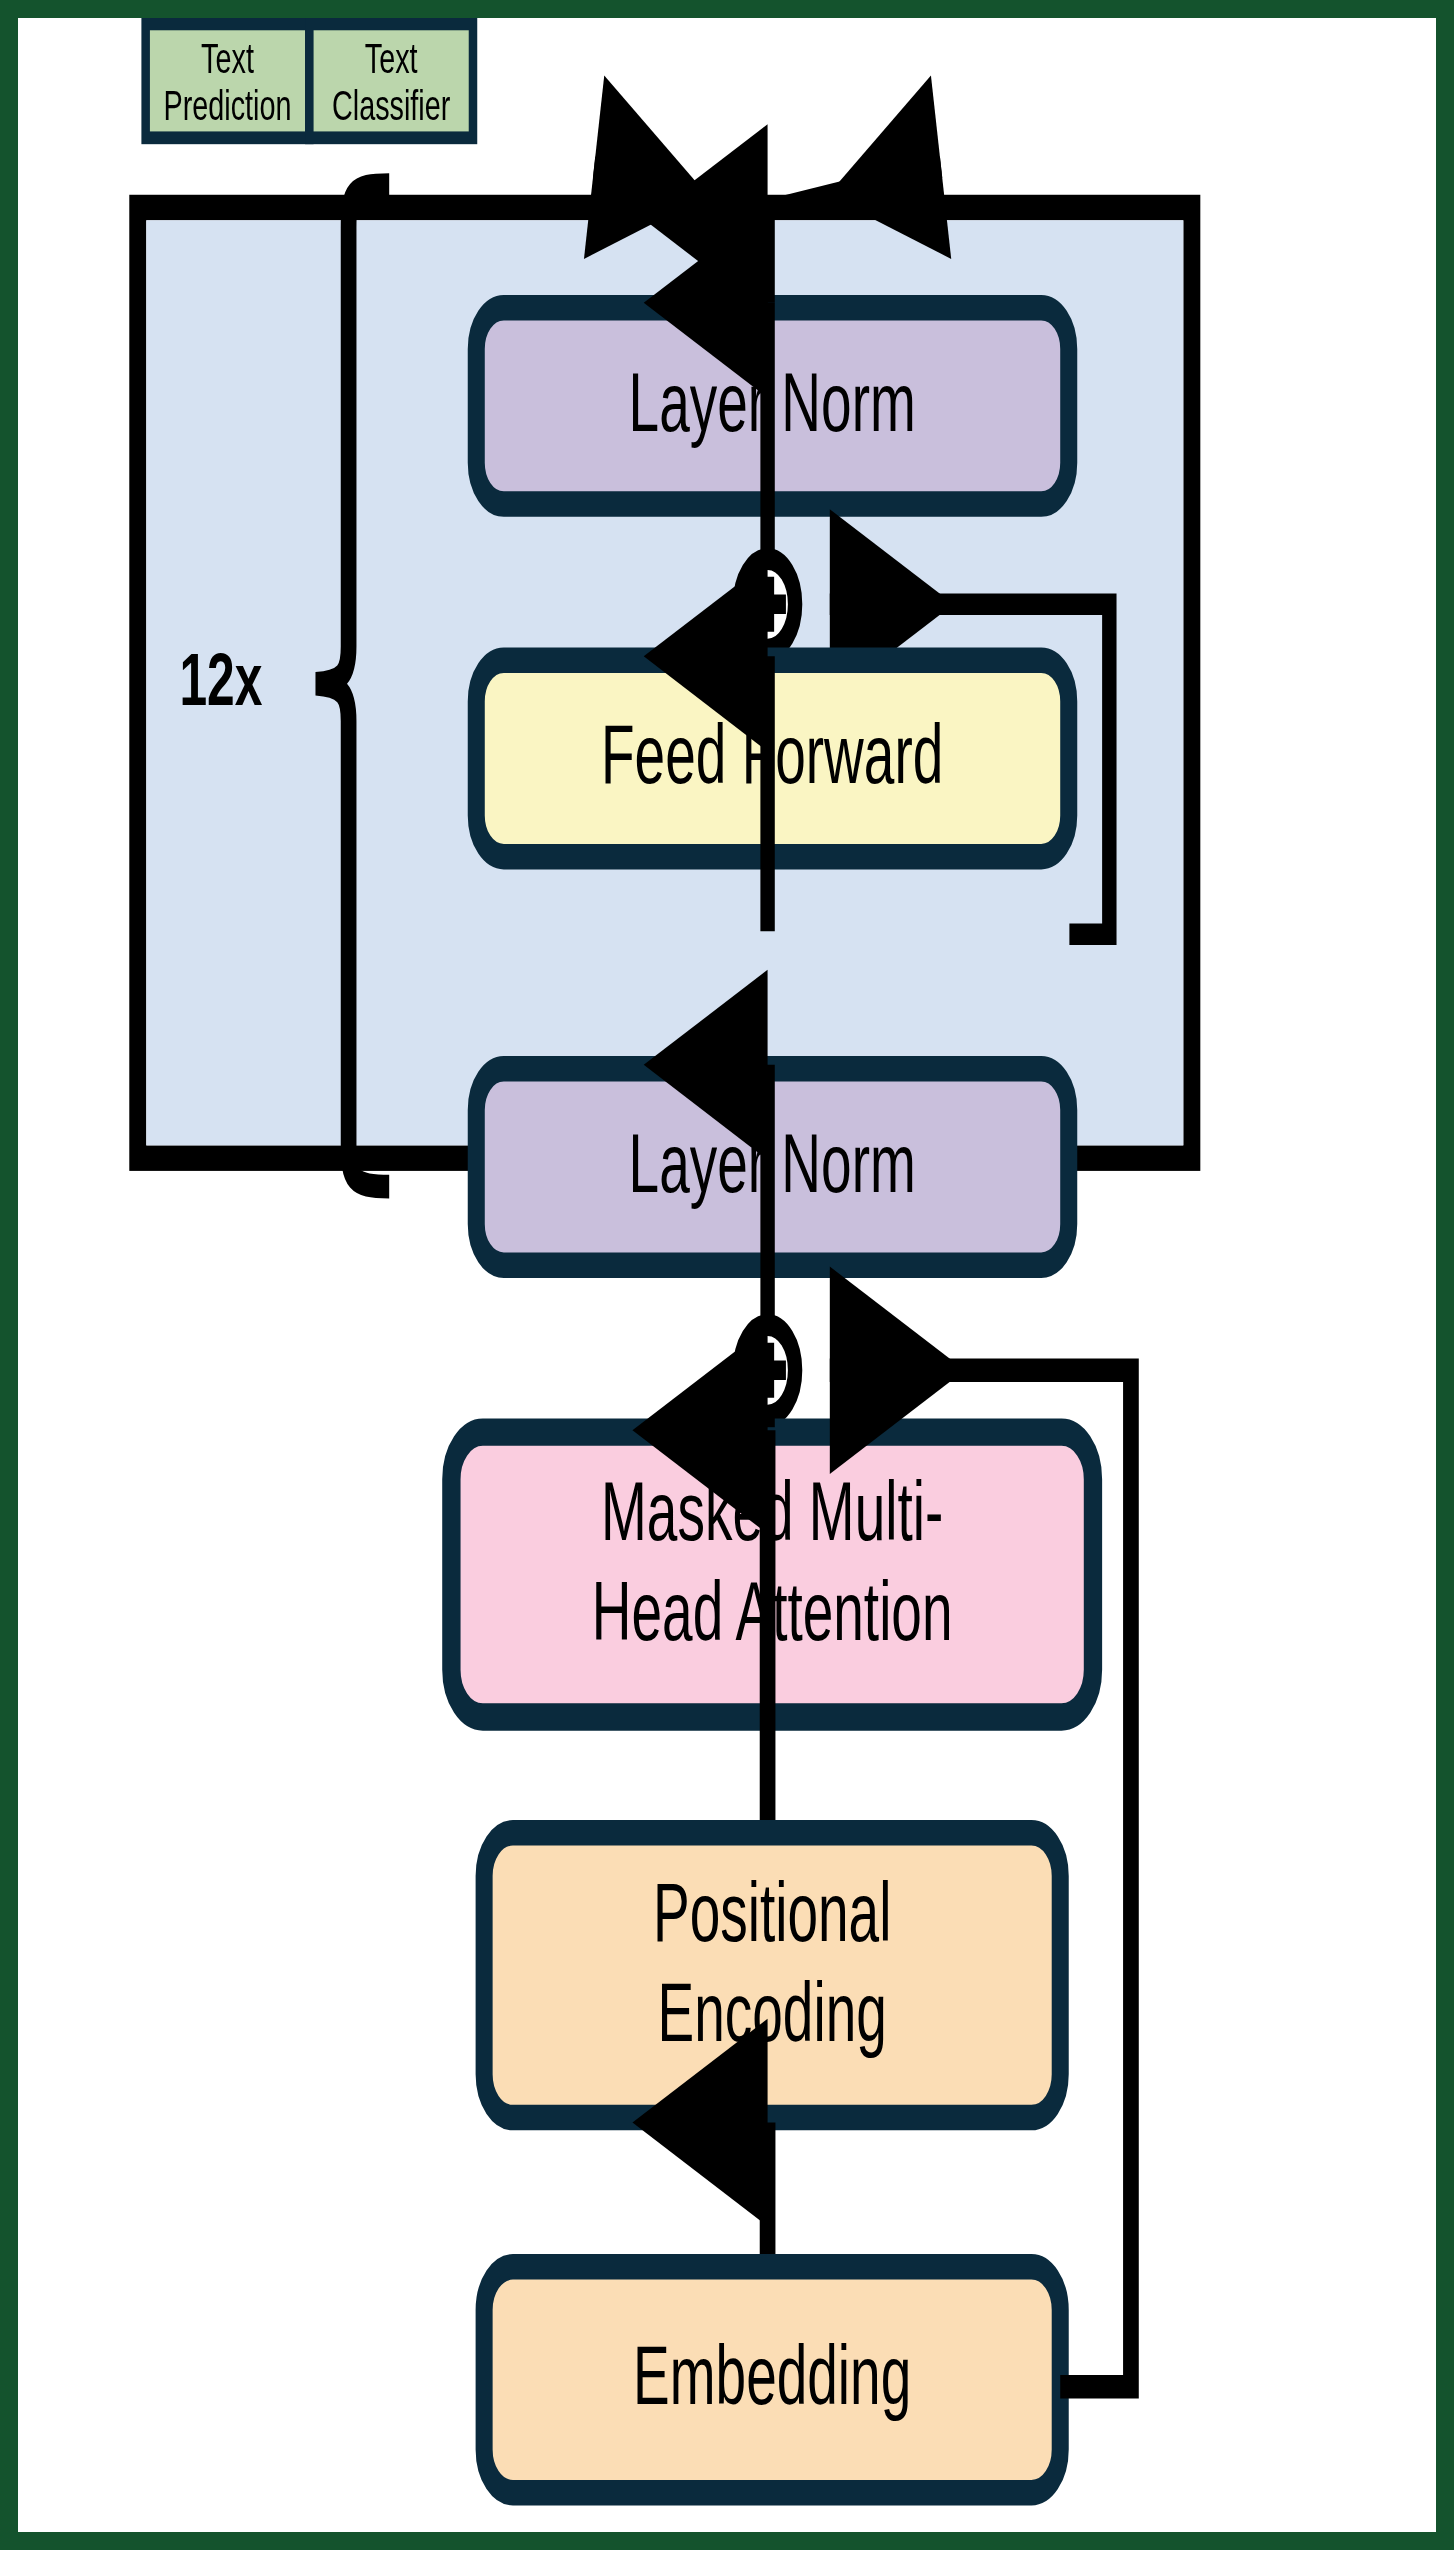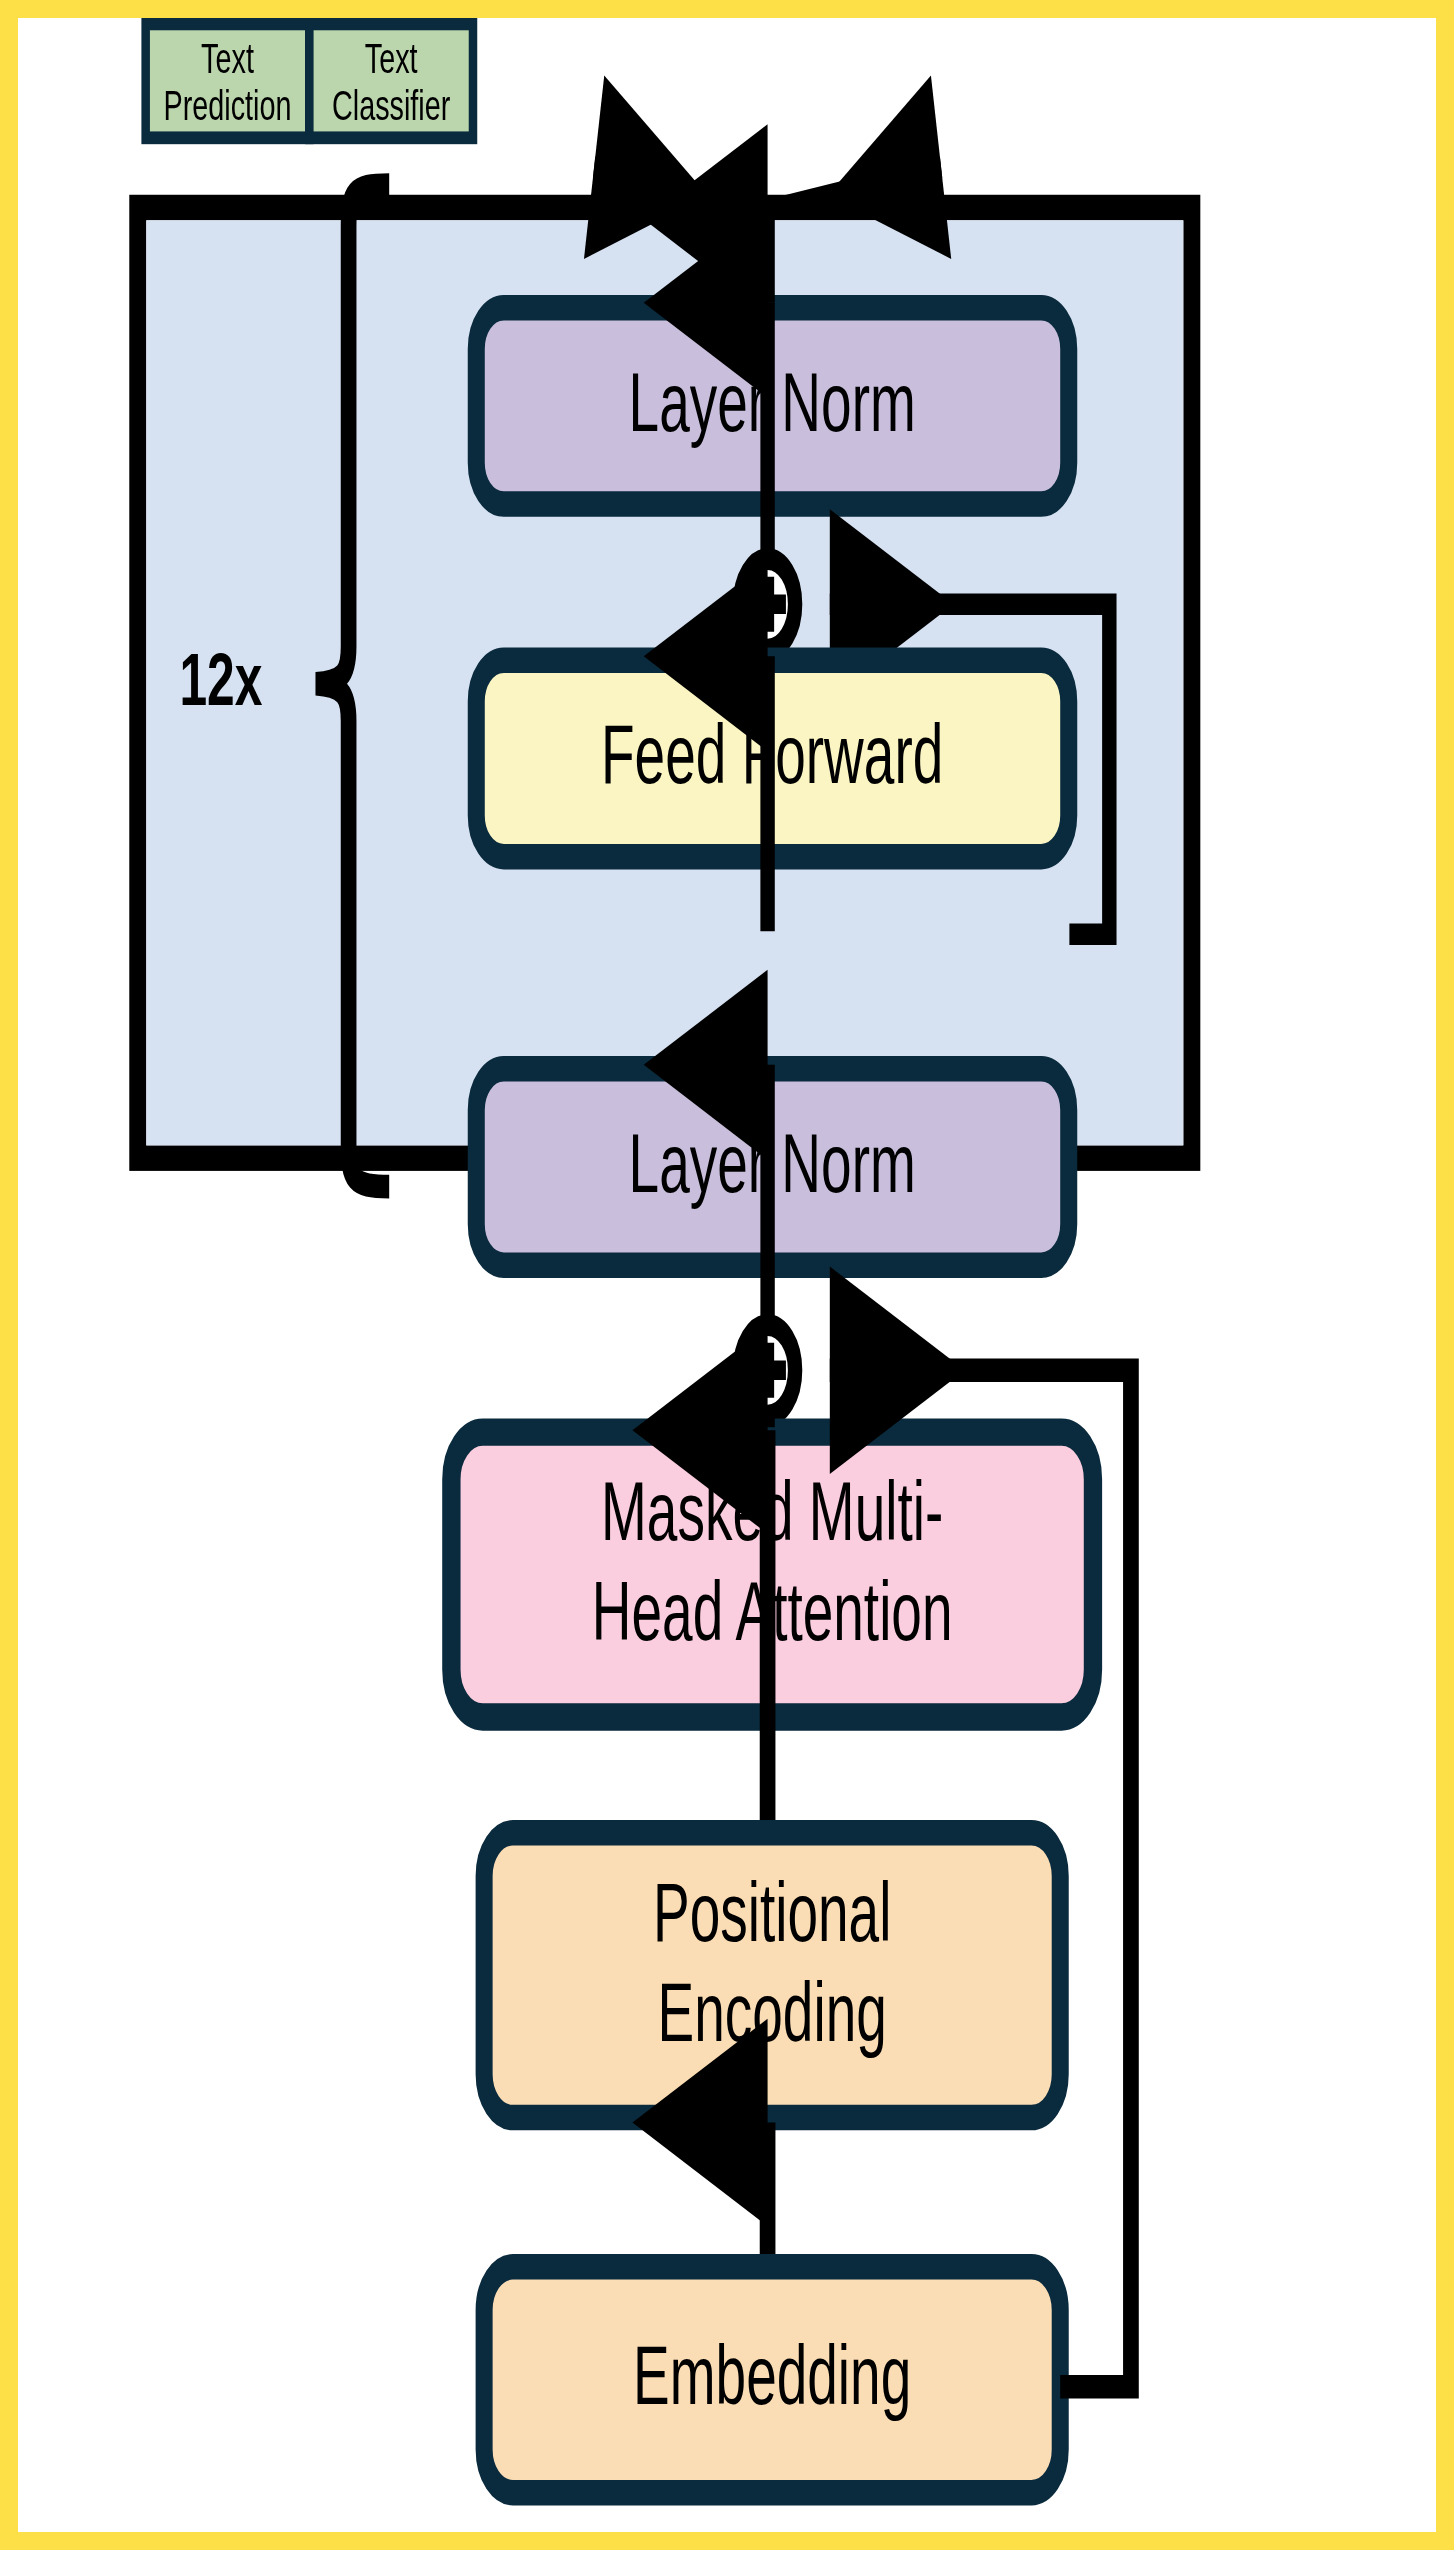--- a/index.html
+++ b/index.html
@@ -11,21 +11,21 @@
     width: 1455px;
     height: 2550px;
     font-family: "Liberation Sans", sans-serif;
     overflow: hidden;
   }
   #frame {
     position: absolute;
     left: 0; top: 0;
     width: 1455px;
     height: 2550px;
-    background: #fde047;
+    background: #14532d;
     box-sizing: border-box;
     padding: 18.3px 18.3px 18.3px 18.3px;
   }
   #canvas {
     position: relative;
     width: 1418px;
     height: 2514px;
     background: #ffffff;
     overflow: hidden;
   }

